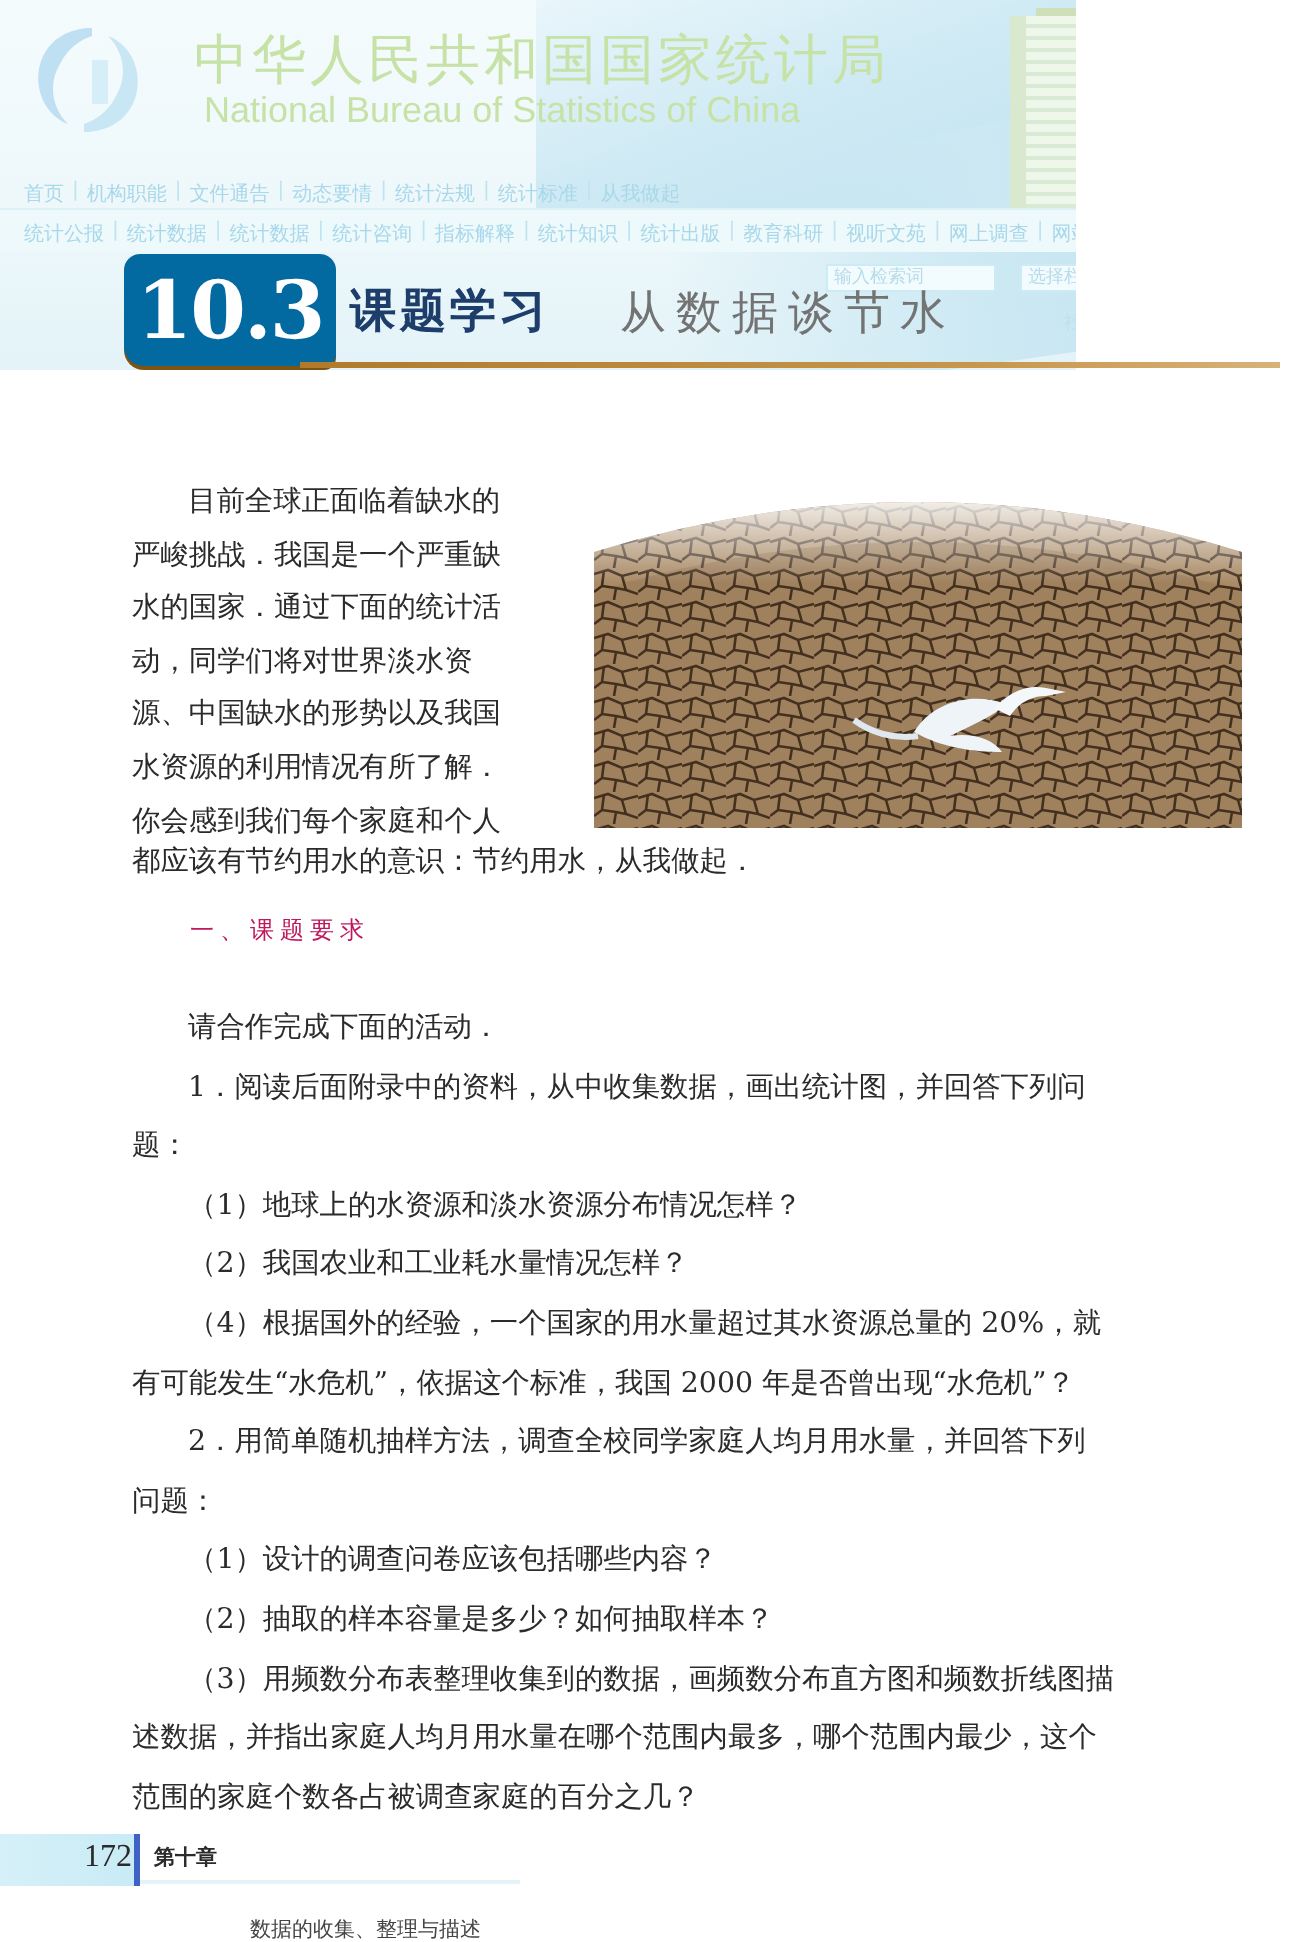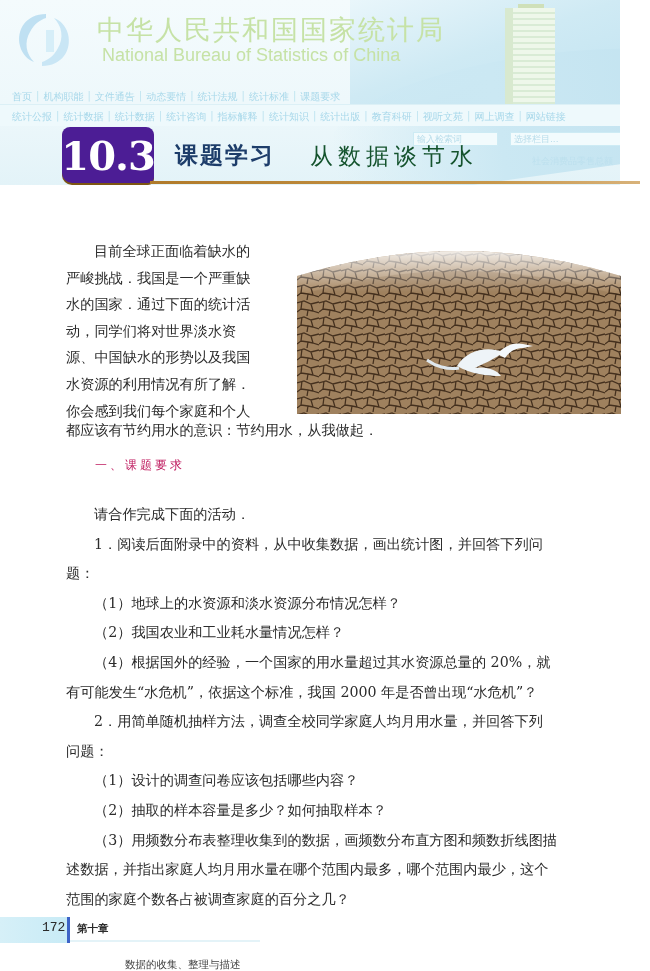--- a/index.html
+++ b/index.html
@@ -1,21 +1,21 @@
 <!DOCTYPE html>
 <html><head>
   <meta charset="utf-8">
   <style>
     * { box-sizing: border-box; margin: 0; padding: 0; }
     html, body { width: 650px; height: 971px; background: #ffffff; overflow: hidden; }
     body { position: relative; font-family: "DejaVu Serif", serif; color: #2a2a2a; }
 
     
     .banner {
-      position: absolute; left: 0; top: 0; width: 620px; height: 185px;
+      position: absolute; left: 0; top: 0; width: 538px; height: 185px;
       background: linear-gradient(180deg, #f4fbfd 0%, #eef8fb 55%, #e3f3f8 100%);
       overflow: hidden;
     }
     .banner .sky {
       position: absolute; right: 0; top: 0; width: 270px; height: 120px;
       background: linear-gradient(160deg, #e9f6fb 0%, #cfeaf4 45%, #bfe2f0 100%);
     }
     .banner .swoosh {
       position: absolute; left: 330px; top: 55px; width: 420px; height: 120px;
       border-radius: 50% 50% 0 0;
@@ -63,39 +63,39 @@
       border: 1px solid #cdebf4; background: #f2fbfd;
       font-family: "DejaVu Sans", sans-serif; font-size: 9px; color: #b7dcea; padding-left: 3px; line-height: 12px;
     }
     .ticker {
       position: absolute; left: 532px; top: 155px;
       font-family: "DejaVu Sans", sans-serif; font-size: 9px; color: #bde0ee; white-space: nowrap;
     }
 
     
     .section-badge {
-      position: absolute; left: 62px; top: 127px; width: 92px; height: 56px;
-      background: #4c1d95; border-radius: 8px 8px 6px 10px;
+      position: absolute; left: 62px; top: 127px; width: 106px; height: 56px;
+      background: #0369a1; border-radius: 8px 8px 6px 10px;
       box-shadow: 0 2px 0 #7d5512;
       display: flex; align-items: center; justify-content: center;
     }
     .section-badge span {
       font-family: "DejaVu Serif", serif; font-weight: bold; font-size: 40px; color: #ffffff; letter-spacing: -1px;
     }
     .title-underline {
       position: absolute; left: 150px; top: 181px; width: 490px; height: 3px;
       background: linear-gradient(90deg, #b07a2a 0%, #c8974b 70%, #d8b27a 100%);
     }
     .lesson-type {
       position: absolute; left: 175px; top: 140px;
       font-family: "DejaVu Sans", sans-serif; font-weight: bold; font-size: 23px; color: #1d3d6a; letter-spacing: 2px;
     }
     .lesson-title {
       position: absolute; left: 310px; top: 141px;
-      font-family: "DejaVu Serif", serif; font-size: 23px; color: #14532d; letter-spacing: 5px;
+      font-family: "DejaVu Serif", serif; font-size: 23px; color: #737373; letter-spacing: 5px;
     }
 
     
     .text {
       position: absolute; font-family: "DejaVu Serif", serif; font-size: 14.2px; color: #2b2b2b;
     }
     .intro {
       left: 66px; top: 238px; width: 230px; line-height: 26.6px;
     }
     .intro p { white-space: nowrap; }
@@ -116,21 +116,21 @@
     .req-body p { white-space: nowrap; }
     .req-body .ind { padding-left: 28px; }
 
     
     .footer-band {
       position: absolute; left: 0; top: 917px; width: 68px; height: 26px;
       background: linear-gradient(90deg, #d6f0f8 0%, #c8ebf6 100%);
     }
     .page-number {
       position: absolute; left: 42px; top: 920px;
-      font-family: Liberation Mono, monospace; font-size: 13px; color: #2b2b2b;
+      font-family: Liberation Serif, serif; font-size: 16px; color: #2b2b2b;
     }
     .footer-bar {
       position: absolute; left: 67px; top: 917px; width: 3px; height: 26px; background: #3d63c7;
     }
     .footer-line {
       position: absolute; left: 70px; top: 940px; width: 190px; height: 2px; background: #e4f3f8;
     }
     .chapter-label {
       position: absolute; left: 77px; top: 922px;
       font-family: "DejaVu Sans", sans-serif; font-weight: bold; font-size: 10.5px; color: #2b2b2b;
@@ -163,21 +163,21 @@
     <span>机构职能</span>
       <span class="sep">|</span>
     <span>文件通告</span>
       <span class="sep">|</span>
     <span>动态要情</span>
       <span class="sep">|</span>
     <span>统计法规</span>
       <span class="sep">|</span>
     <span>统计标准</span>
       <span class="sep">|</span>
-    <span>课题要求</span>
+    <span>从我做起</span>
   </div>
   <div class="nav-strip"></div>
   <div class="nav-row r2">
     <span>统计公报</span>
       <span class="sep">|</span>
     <span>统计数据</span>
       <span class="sep">|</span>
     <span>统计数据</span>
       <span class="sep">|</span>
     <span>统计咨询</span>

